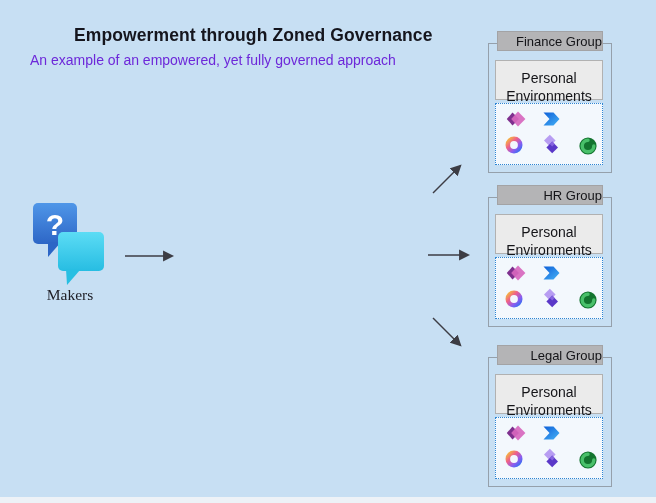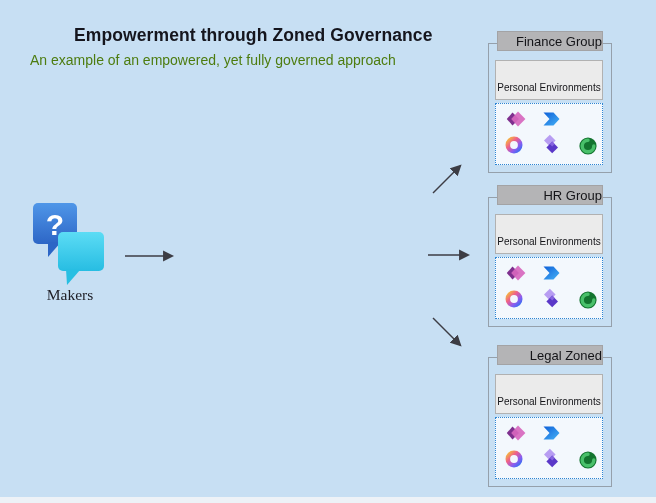--- a/index.html
+++ b/index.html
@@ -7,21 +7,21 @@
     position:relative; width:656px; height:503px;
     background:#c7dff3; overflow:hidden;
     font-family:"Liberation Sans","DejaVu Sans",sans-serif;
   }
   .page-title {
     position:absolute; left:30px; top:25px;
     font-size:17.5px; font-weight:bold; color:#15151d; letter-spacing:0.1px;margin-left:44px;
   }
   .page-subtitle {
     position:absolute; left:30px; top:52px;
-    font-size:14px; color:#4d7c0f;
+    font-size:14px; color:#6d28d9;
   }
   .makers { position:absolute; left:28px; top:198px; width:84px; }
   .makers-label {
     position:absolute; top:88px; left:0; width:84px;
     text-align:center; font-size:15.5px; color:#1e1e26;font-family:Liberation Serif, serif;
   }
   .central-box {
     position:absolute; left:205px; top:169px; width:194px; height:171px;
     background:#edf5fc; border:1.5px solid #5f9bd7; box-sizing:border-box;
   }
@@ -37,22 +37,22 @@
   }
   .group-title {
     position:absolute; top:0; left:50%; transform:translateX(-50%);
     width:106px; height:20px; background:#b4b4b6; border:1px solid #a3a3a5;
     box-sizing:border-box; text-align:right; line-height:19px;
     font-size:13px; color:#141418; z-index:2;
   }
   .pe-box {
     position:absolute; left:7px; top:29px; width:108px; height:40px;
     background:#ebebeb; border:1px solid #b1b1b1; box-sizing:border-box;
-    text-align:center; font-size:10px; color:#141418; line-height:18px;
-    padding-top:18px;
+    text-align:center; font-size:14px; color:#141418; line-height:18px;
+    padding-top:8px;
   }
   .dotted-box {
     position:absolute; left:7px; top:72px; width:108px; height:62px;
     background:#f3f8fd; border:1.5px dotted #2e86d4; box-sizing:border-box;
   }
   .env-icon { position:absolute; width:20px; height:20px; }
   .bottom-strip {
     position:absolute; left:0; top:497px; width:656px; height:6px;
     background:#edf2f7;
   }
@@ -166,21 +166,21 @@
       </svg>
       <svg class="env-icon" style="left:82px; top:32px;" viewBox="0 0 20 20">
         <circle cx="10" cy="10" r="8.6" fill="#13742f"></circle>
         <path d="M10,4.2 a5.8,5.8 0 1 0 5.8,5.8" fill="none" stroke="#49c06a" stroke-width="3.4" stroke-linecap="round"></path>
       </svg>
     </div>
   </div>
 
   <div class="group" style="top:345px;">
     <div class="group-outline"></div>
-    <div class="group-title">Legal Zoned</div>
+    <div class="group-title">Legal Group</div>
     <div class="pe-box">Personal Environments</div>
     <div class="dotted-box">
       <svg class="env-icon" style="left:10px; top:5px;" viewBox="0 0 20 20">
         <path d="M6.5,3.5 L13,10 L6.5,16.5 L0.8,10 Z" fill="#7e2f8e"></path>
         <path d="M12,2.5 L19.4,10 L12,17.5 L5.2,10 Z" fill="#d767be" opacity="0.92"></path>
       </svg>
       <svg class="env-icon" style="left:45px; top:5px;" viewBox="0 0 20 20">
         <path d="M2.5,3.5 L12.5,3.5 L18.5,10 L12.5,16.5 L2.5,16.5 L8.5,10 Z" fill="url(#gAuto)"></path>
       </svg>
       <svg class="env-icon" style="left:8px; top:31px;" viewBox="0 0 20 20">

